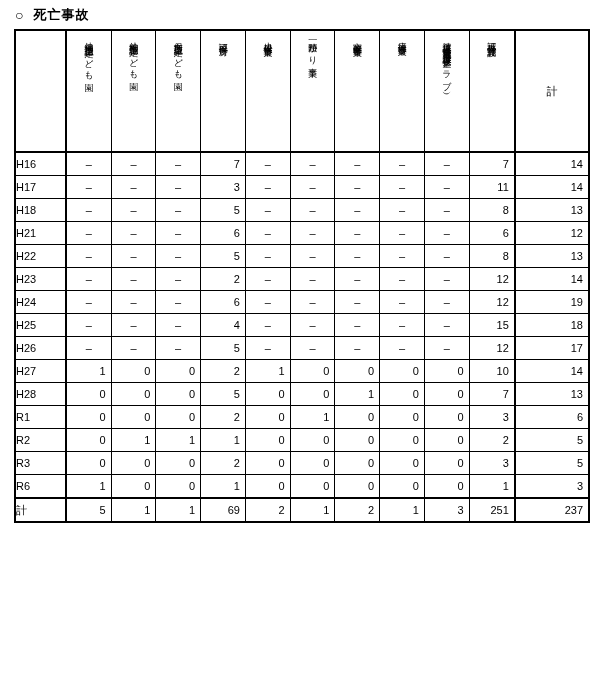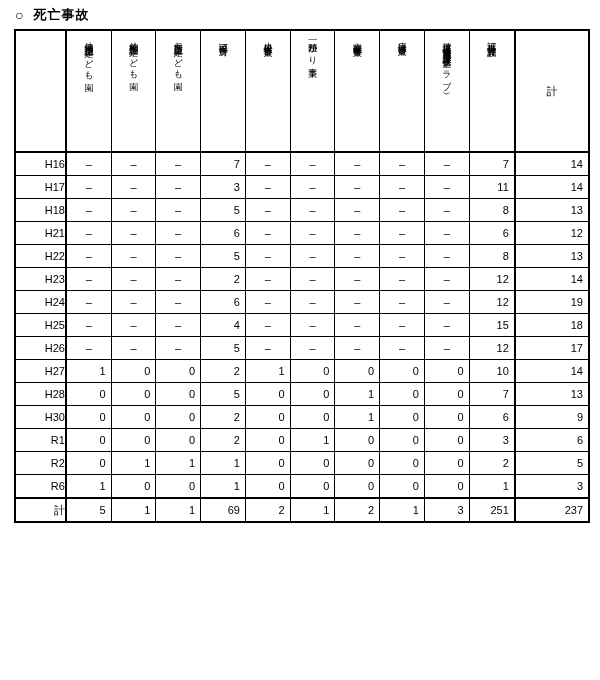--- a/index.html
+++ b/index.html
@@ -59,21 +59,21 @@
     font-size: 9px;
     line-height: 1.15;
     letter-spacing: 1px;
     max-height: 114px;
     padding-top: 4px;
     text-align: left;
   }
   
   tbody th.rowlabel {
     height: 22px;
-    text-align: right;
+    text-align: left;
     font-size: 11px;
   }
   tbody td {
     height: 22px;
     font-size: 11px;
   }
   td.num { text-align: right; padding-right: 5px; }
   td.dash { text-align: center; }
   .thick-left { border-left: 2px solid #000; }
   tr.total td, tr.total th { border-top: 2px solid #000; }
@@ -253,34 +253,20 @@
           <td class="num">5</td>
           <td class="num">0</td>
           <td class="num">0</td>
           <td class="num">1</td>
           <td class="num">0</td>
           <td class="num">0</td>
           <td class="num">7</td>
           <td class="num thick-left">13</td>
         </tr>
         <tr>
-          <th class="rowlabel">H30</th>
-          <td class="num thick-left">0</td>
-          <td class="num">0</td>
-          <td class="num">0</td>
-          <td class="num">2</td>
-          <td class="num">0</td>
-          <td class="num">0</td>
-          <td class="num">1</td>
-          <td class="num">0</td>
-          <td class="num">0</td>
-          <td class="num">6</td>
-          <td class="num thick-left">9</td>
-        </tr>
-        <tr>
           <th class="rowlabel">R1</th>
           <td class="num thick-left">0</td>
           <td class="num">0</td>
           <td class="num">0</td>
           <td class="num">2</td>
           <td class="num">0</td>
           <td class="num">1</td>
           <td class="num">0</td>
           <td class="num">0</td>
           <td class="num">0</td>
@@ -292,20 +278,34 @@
           <td class="num thick-left">0</td>
           <td class="num">1</td>
           <td class="num">1</td>
           <td class="num">1</td>
           <td class="num">0</td>
           <td class="num">0</td>
           <td class="num">0</td>
           <td class="num">0</td>
           <td class="num">0</td>
           <td class="num">2</td>
+          <td class="num thick-left">5</td>
+        </tr>
+        <tr>
+          <th class="rowlabel">R3</th>
+          <td class="num thick-left">0</td>
+          <td class="num">0</td>
+          <td class="num">0</td>
+          <td class="num">2</td>
+          <td class="num">0</td>
+          <td class="num">0</td>
+          <td class="num">0</td>
+          <td class="num">0</td>
+          <td class="num">0</td>
+          <td class="num">3</td>
           <td class="num thick-left">5</td>
         </tr>
         <tr>
           <th class="rowlabel">R6</th>
           <td class="num thick-left">1</td>
           <td class="num">0</td>
           <td class="num">0</td>
           <td class="num">1</td>
           <td class="num">0</td>
           <td class="num">0</td>

